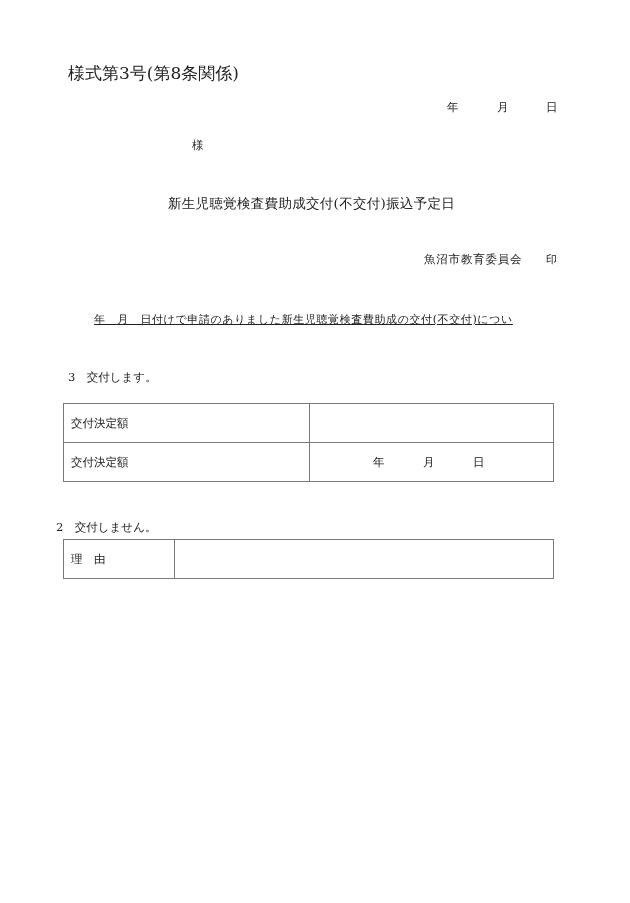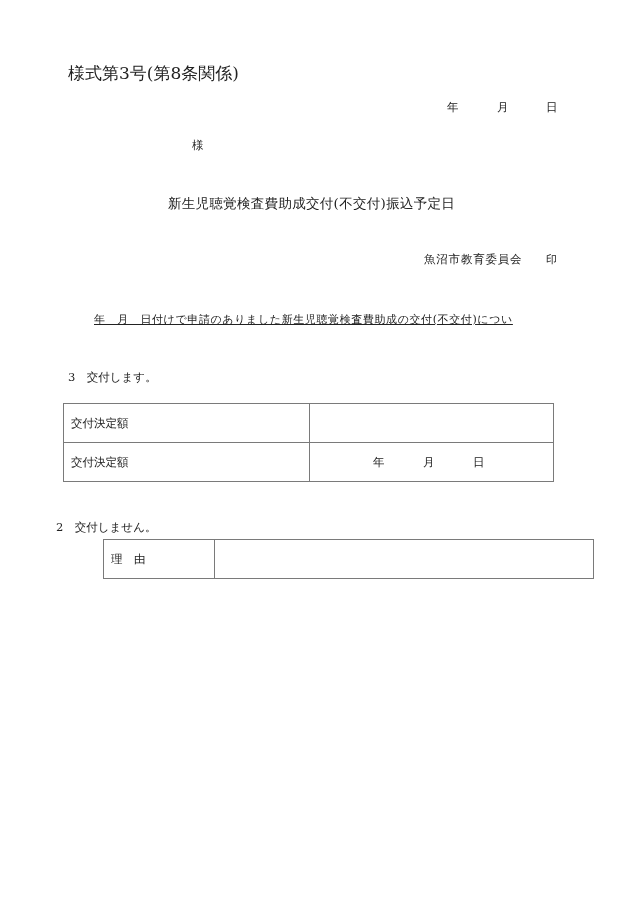--- a/index.html
+++ b/index.html
@@ -42,21 +42,21 @@
       font-size: 11.5px;
     }
     table.form-table td {
       border: 1.2px solid #7a7a7a;
       padding: 0 0 0 7px;
       vertical-align: middle;
     }
     .table-1 { left: 63px; top: 403px; width: 491px; }
     .table-1 td { height: 38px; }
     .table-1 td.label-cell { width: 238px; }
-    .table-2 { left: 63px; top: 539px; width: 491px; margin-left: 40px; }
+    .table-2 { left: 63px; top: 539px; width: 491px; }
     .table-2 td { height: 38px; }
     .table-2 td.label-cell { width: 103px; }
     .transfer-date {
       position: relative;
       height: 14px;
     }
     .transfer-date span { position: absolute; top: 0; }
     .td-year { left: 56px; }
     .td-month { left: 106px; }
     .td-day { left: 156px; }

